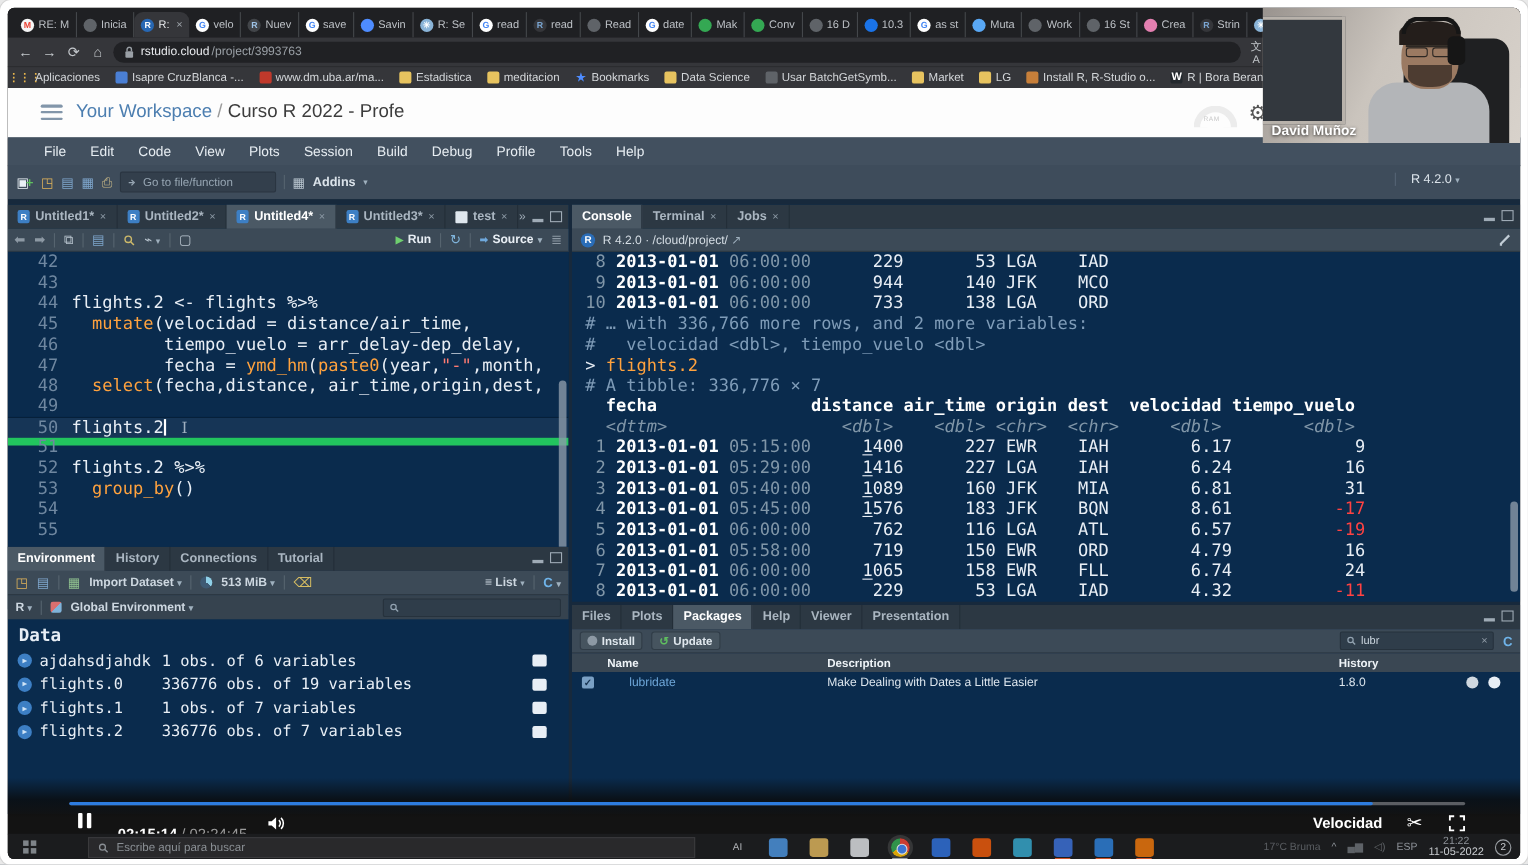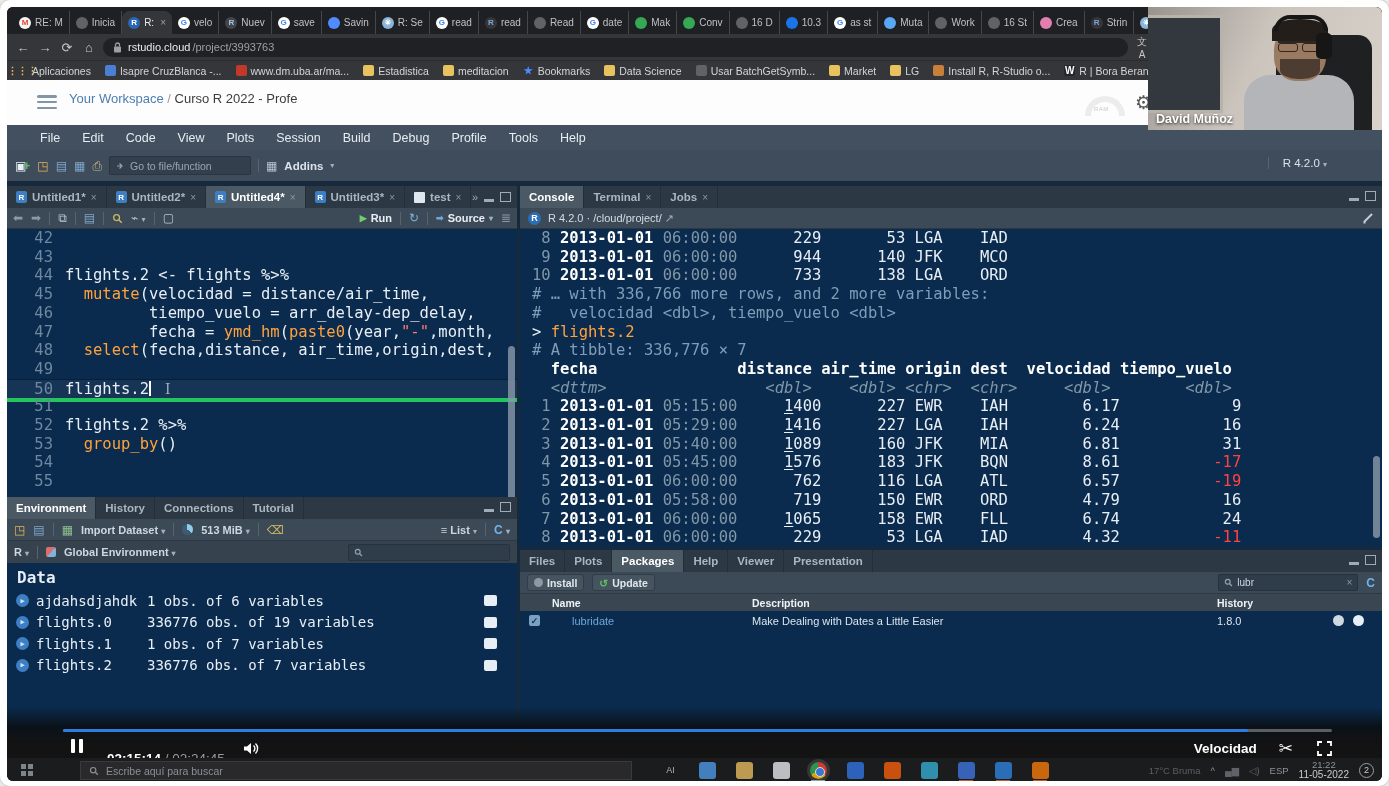--- a/index.html
+++ b/index.html
@@ -15,21 +15,21 @@
   .navbar{position:absolute;left:0;top:27px;width:100%;height:26px;background:#35363a;display:flex;align-items:center;padding:0 8px;box-sizing:border-box;gap:6px;}
   .navic{color:#c3c7cb;font-size:13px;width:16px;text-align:center;}
   .omnibox{flex:1;height:19px;background:#202124;border-radius:10px;display:flex;align-items:center;padding:0 10px;gap:6px;color:#e8eaed;font-size:11px;max-width:1005px;}
   .bookmarks{position:absolute;left:0;top:53px;width:100%;height:20px;background:#35363a;border-top:1px solid #2b2c2f;display:flex;align-items:center;padding:0 10px;box-sizing:border-box;gap:14px;overflow:hidden;}
   .bmk{display:flex;align-items:center;gap:4px;color:#d3d6d9;font-size:10.5px;white-space:nowrap;}
   .bmkic{width:11px;height:11px;border-radius:2px;flex:0 0 auto;display:flex;align-items:center;justify-content:center;font-size:8px;font-weight:bold;color:#fff;}
   
   .rsch{position:absolute;left:0;top:73px;width:100%;height:45px;background:#fdfdfd;border-bottom:1px solid #e3e3e3;}
   .hamb{position:absolute;left:30px;top:15px;width:20px;height:14px;display:flex;flex-direction:column;justify-content:space-between;}
   .hamb span{height:2.5px;background:#8296aa;border-radius:2px;}
-  .crumb{position:absolute;left:62px;top:11px;font-size:13px;}
+  .crumb{position:absolute;left:62px;top:11px;font-size:17px;}
   .ramgauge{position:absolute;left:1078px;top:16px;width:40px;height:20px;border:6px solid #ececec;border-bottom:none;border-radius:40px 40px 0 0;box-sizing:border-box;}
   .ramlabel{position:absolute;left:1087px;top:26px;font-size:6px;color:#c9c9c9;letter-spacing:.5px;}
   .gear{position:absolute;left:1128px;top:11px;font-size:19px;color:#555;}
   
   .app{position:absolute;left:0;top:118px;width:100%;height:615px;background:#17293c;}
   .menubar{position:absolute;left:0;top:0;width:100%;height:25px;background:#42505f;border-bottom:1px solid #36434f;display:flex;align-items:center;padding-left:22px;gap:0;}
   .menuitem{color:#e7edf2;font-size:12.5px;padding:0 11px;}
   .appbar{position:absolute;left:0;top:25px;width:100%;height:31px;background:#3e4c5b;display:flex;align-items:center;padding:0 8px;box-sizing:border-box;gap:7px;color:#cfd8e0;}
   .goto{width:128px;height:17px;background:#333f4c;border:1px solid #2a3541;border-radius:2px;color:#97a6b3;font-size:10.5px;display:flex;align-items:center;gap:5px;padding:0 6px;}
   .rver{position:absolute;right:55px;top:7px;color:#dbe3ea;font-size:11.5px;border-left:1px solid #556475;padding-left:14px;}
@@ -42,21 +42,21 @@
   .mm1{width:10px;height:3px;background:#9fabb6;margin-top:6px;}
   .mm2{width:9px;height:8px;border:1.5px solid #9fabb6;}
   .ptoolbar{position:absolute;left:0;top:22px;width:100%;height:21px;background:#3c4a57;border-bottom:1px solid #2c3843;display:flex;align-items:center;padding:0 6px;box-sizing:border-box;gap:8px;color:#c2cdd6;font-size:11px;}
   .tico{font-size:12px;color:#b9c5cf;}
   .divider{width:1px;height:13px;background:#56646f;}
   
   .editor{position:absolute;left:0;top:43px;width:100%;bottom:18px;background:#0a2b4d;overflow:hidden;}
   .codeline{position:absolute;left:0;width:100%;height:18.7px;white-space:pre;font-family:"DejaVu Sans Mono",monospace;font-size:15.5px;line-height:18.7px;}
   .lnum{position:absolute;left:0;width:46px;text-align:right;color:#6f87a0;}
   .lcode{position:absolute;left:58px;color:#e8eef5;}
-  .curline{background:rgba(255,255,255,0.05);border-top:1px solid #06203a;border-bottom:4px solid #22c55e;}
+  .curline{background:rgba(255,255,255,0.05);border-top:1px solid #06203a;border-bottom:7px solid #22c55e;}
   .sg-w{color:#e8eef5;} .sg-f{color:#ffa23e;} .sg-s{color:#ff7b72;}
   .sg-d{color:#8096a8;} .sg-b{color:#ffffff;font-weight:bold;} .sg-c{color:#7f9cb8;}
   .sg-r{color:#ff4242;} .sg-u{color:#e8eef5;text-decoration:underline;text-underline-offset:2px;}
   .sg-i{color:#8096a8;font-style:italic;}
   .caret{display:inline-block;width:2px;height:15px;background:#fff;vertical-align:-2px;}
   .ibeam{color:#9fb0c0;font-family:"DejaVu Serif",serif;font-size:14px;margin-left:14px;}
   .hscroll{position:absolute;height:9px;background:#223a55;border-radius:5px;}
   .hthumb{position:absolute;height:9px;background:#8b9aa9;border-radius:5px;opacity:.85;}
   .vthumb{position:absolute;width:7px;background:#8b9aa9;border-radius:4px;opacity:.8;}
   .statusbar{position:absolute;left:0;bottom:0;width:100%;height:18px;background:#313e4b;display:flex;align-items:center;color:#c4cfd8;font-size:10.5px;padding:0 10px;box-sizing:border-box;gap:26px;}

